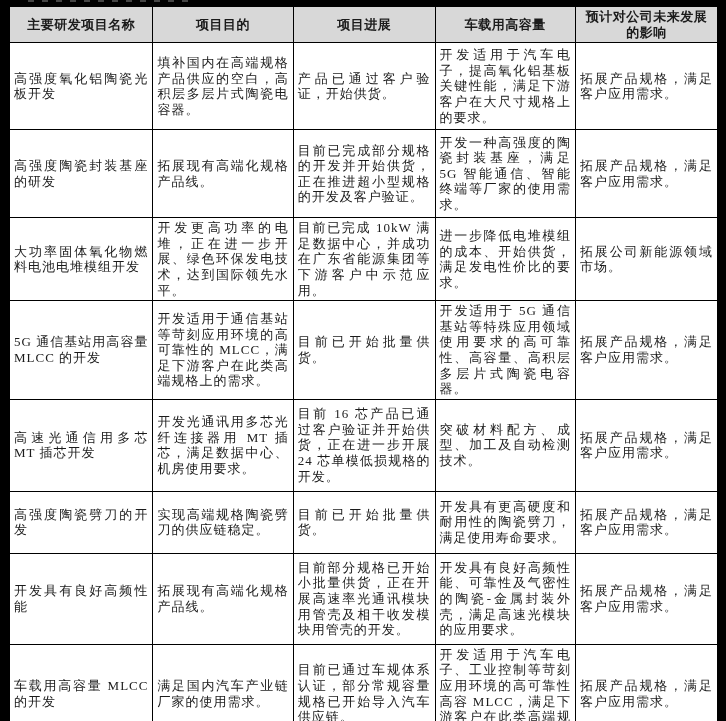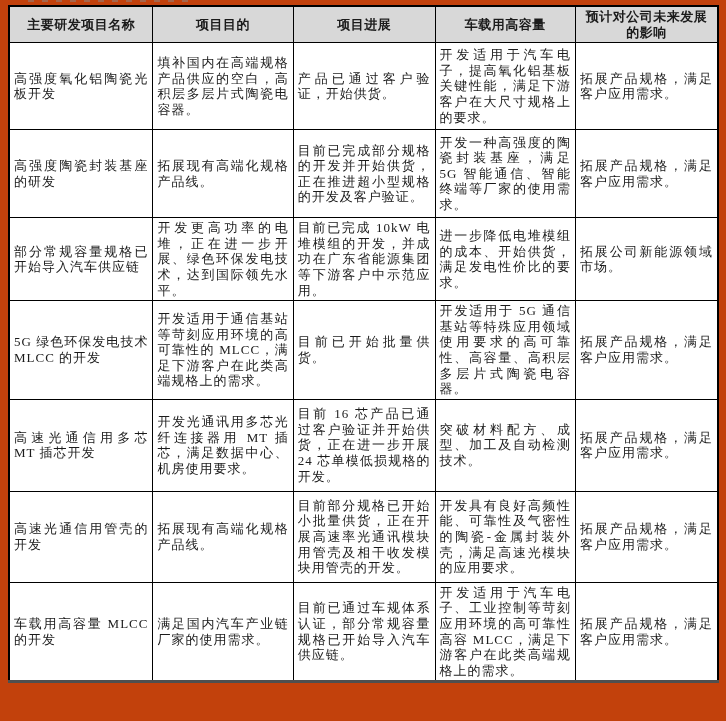--- a/index.html
+++ b/index.html
@@ -10,21 +10,21 @@
   body {
     width: 726px;
     height: 721px;
     font-family: "Liberation Serif", "DejaVu Serif", serif;
     overflow: hidden;
   }
   .page {
     position: relative;
     width: 726px;
     height: 721px;
-    background: #c2410c;
+    background: #000000;
   }
   
   .top-remnant {
     position: absolute;
     left: 28px; top: 0;
     width: 160px; height: 2px;
     background: repeating-linear-gradient(90deg, #8a8a8a 0 6px, transparent 6px 14px);
     opacity: .5;
   }
   table.rd-table {
@@ -94,42 +94,49 @@
           <td>拓展产品规格，满足客户应用需求。</td>
         </tr>
         <tr style="height: 88px;">
           <td>高强度陶瓷封装基座的研发</td>
           <td>拓展现有高端化规格产品线。</td>
           <td>目前已完成部分规格的开发并开始供货，正在推进超小型规格的开发及客户验证。</td>
           <td>开发一种高强度的陶瓷封装基座，满足 5G 智能通信、智能终端等厂家的使用需求。</td>
           <td>拓展产品规格，满足客户应用需求。</td>
         </tr>
         <tr style="height: 75px;">
-          <td>部分常规容量规格已开始导入汽车供应链</td>
+          <td>大功率固体氧化物燃料电池电堆模组开发</td>
           <td>开发更高功率的电堆，正在进一步开展、绿色环保发电技术，达到国际领先水平。</td>
-          <td>目前已完成 10kW 电堆模组的开发，并成功在广东省能源集团等下游客户中示范应用。</td>
+          <td>目前已完成 10kW 满足数据中心，并成功在广东省能源集团等下游客户中示范应用。</td>
           <td>进一步降低电堆模组的成本、开始供货，满足发电性价比的要求。</td>
           <td>拓展公司新能源领域市场。</td>
         </tr>
         <tr style="height: 88px;">
-          <td>5G 绿色环保发电技术 MLCC 的开发</td>
+          <td>5G 通信基站用高容量 MLCC 的开发</td>
           <td>开发适用于通信基站等苛刻应用环境的高可靠性的 MLCC，满足下游客户在此类高端规格上的需求。</td>
           <td>目前已开始批量供货。</td>
           <td>开发适用于 5G 通信基站等特殊应用领域使用要求的高可靠性、高容量、高积层多层片式陶瓷电容器。</td>
           <td>拓展产品规格，满足客户应用需求。</td>
         </tr>
         <tr style="height: 92px;">
           <td>高速光通信用多芯 MT 插芯开发</td>
           <td>开发光通讯用多芯光纤连接器用 MT 插芯，满足数据中心、机房使用要求。</td>
           <td>目前 16 芯产品已通过客户验证并开始供货，正在进一步开展 24 芯单模低损规格的开发。</td>
           <td>突破材料配方、成型、加工及自动检测技术。</td>
           <td>拓展产品规格，满足客户应用需求。</td>
         </tr>
+        <tr style="height: 62px;">
+          <td>高强度陶瓷劈刀的开发</td>
+          <td>实现高端规格陶瓷劈刀的供应链稳定。</td>
+          <td>目前已开始批量供货。</td>
+          <td>开发具有更高硬度和耐用性的陶瓷劈刀，满足使用寿命要求。</td>
+          <td>拓展产品规格，满足客户应用需求。</td>
+        </tr>
         <tr style="height: 91px;">
-          <td>高速光通信用管壳的开发</td>
+          <td>开发具有良好高频性能</td>
           <td>拓展现有高端化规格产品线。</td>
           <td>目前部分规格已开始小批量供货，正在开展高速率光通讯模块用管壳及相干收发模块用管壳的开发。</td>
           <td>开发具有良好高频性能、可靠性及气密性的陶瓷-金属封装外壳，满足高速光模块的应用要求。</td>
           <td>拓展产品规格，满足客户应用需求。</td>
         </tr>
         <tr style="height: 94px;">
           <td>车载用高容量 MLCC 的开发</td>
           <td>满足国内汽车产业链厂家的使用需求。</td>
           <td>目前已通过车规体系认证，部分常规容量规格已开始导入汽车供应链。</td>
           <td>开发适用于汽车电子、工业控制等苛刻应用环境的高可靠性高容 MLCC，满足下游客户在此类高端规格上的需求。</td>

